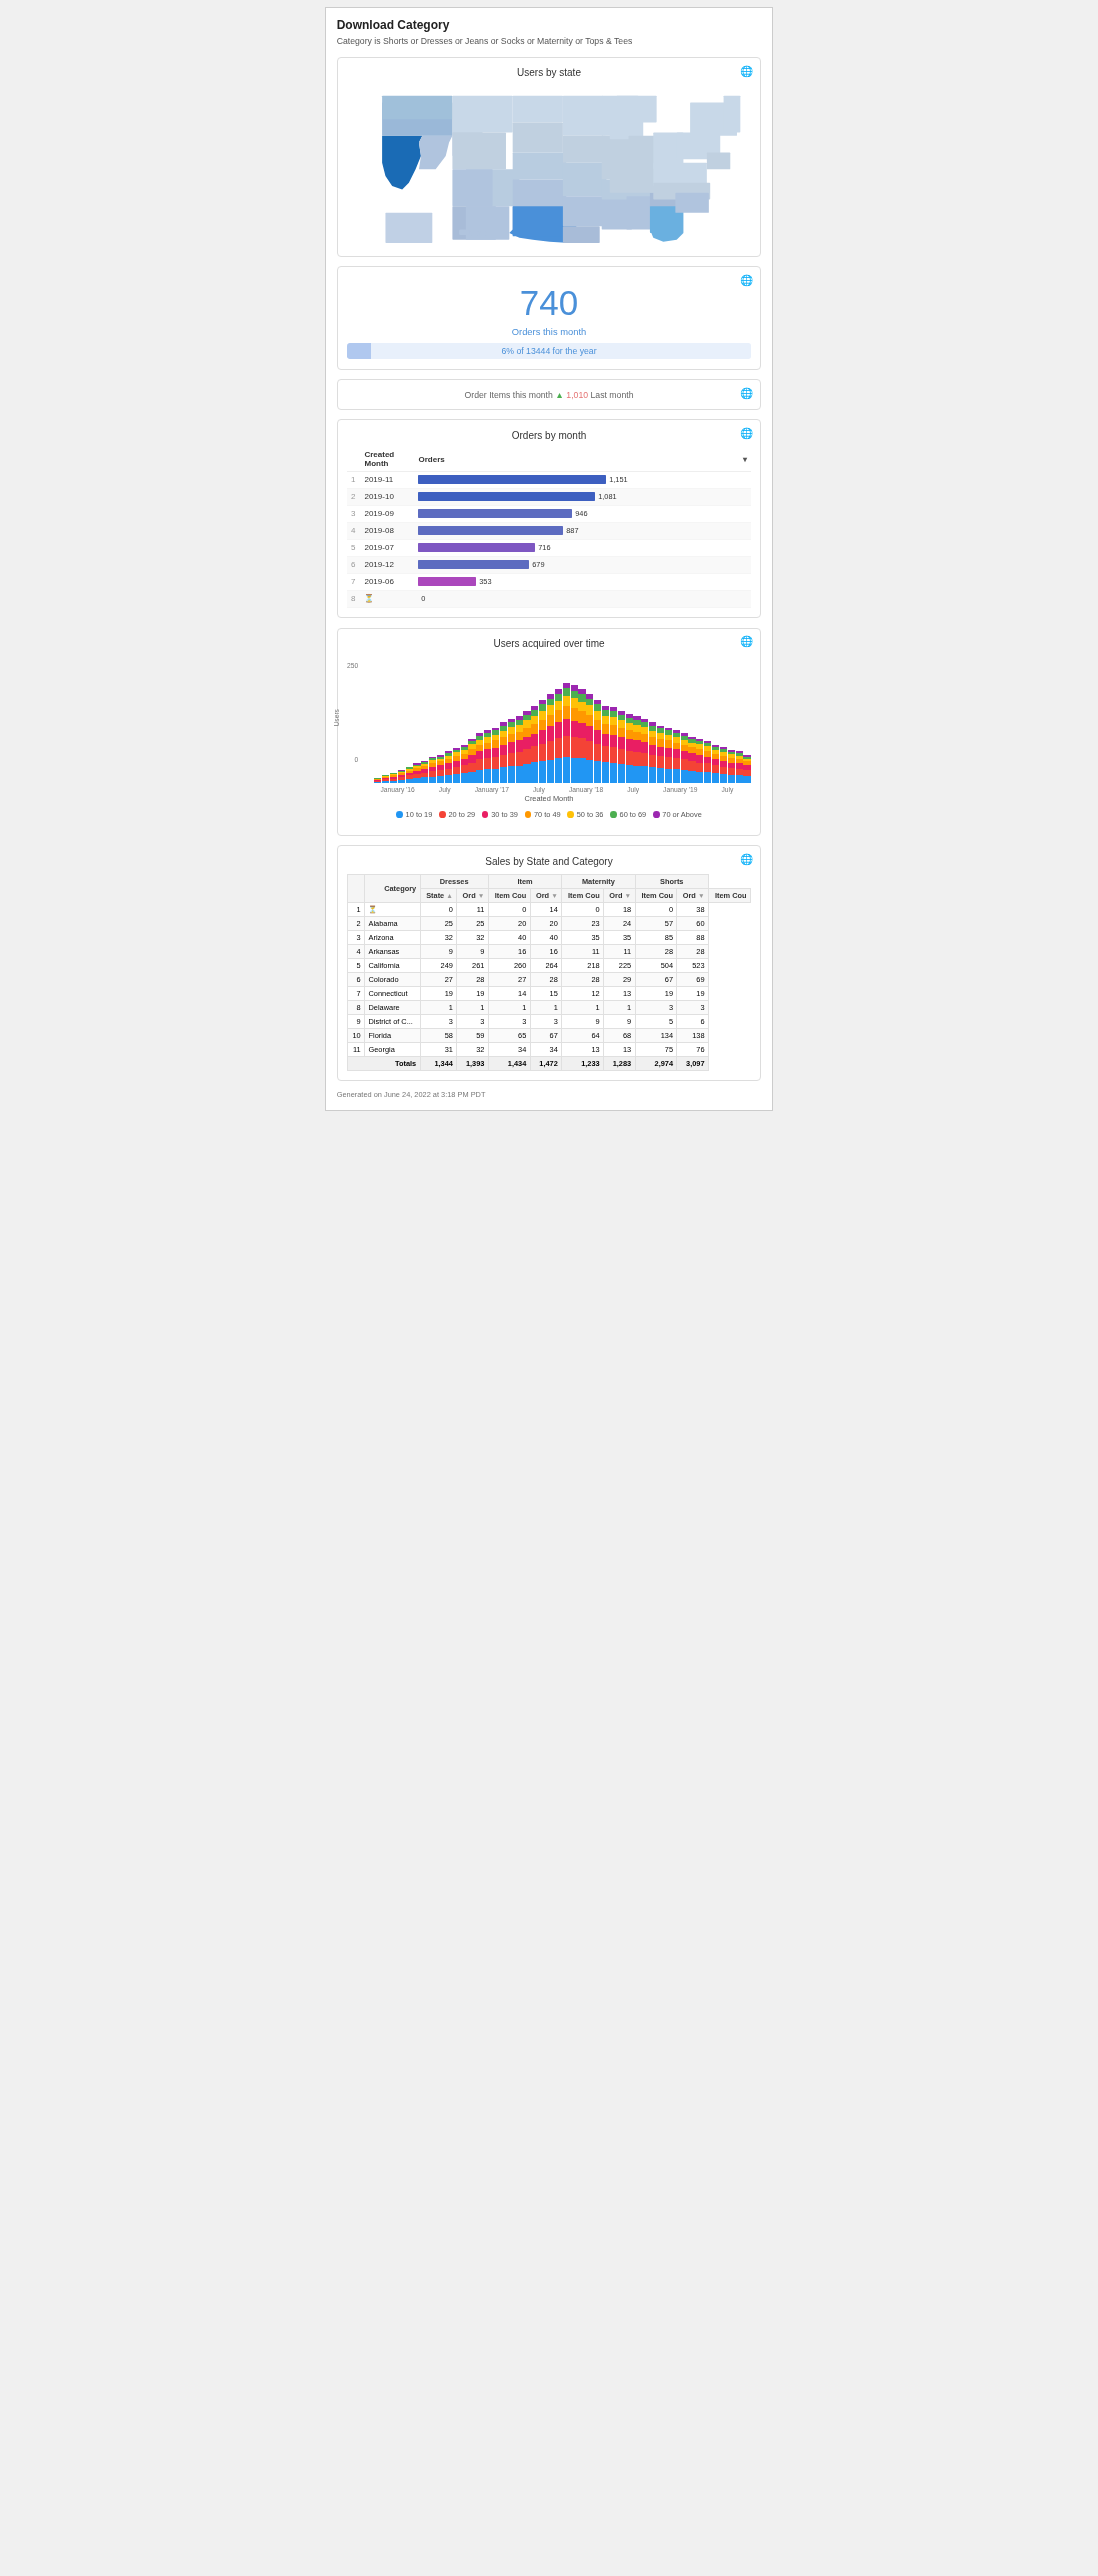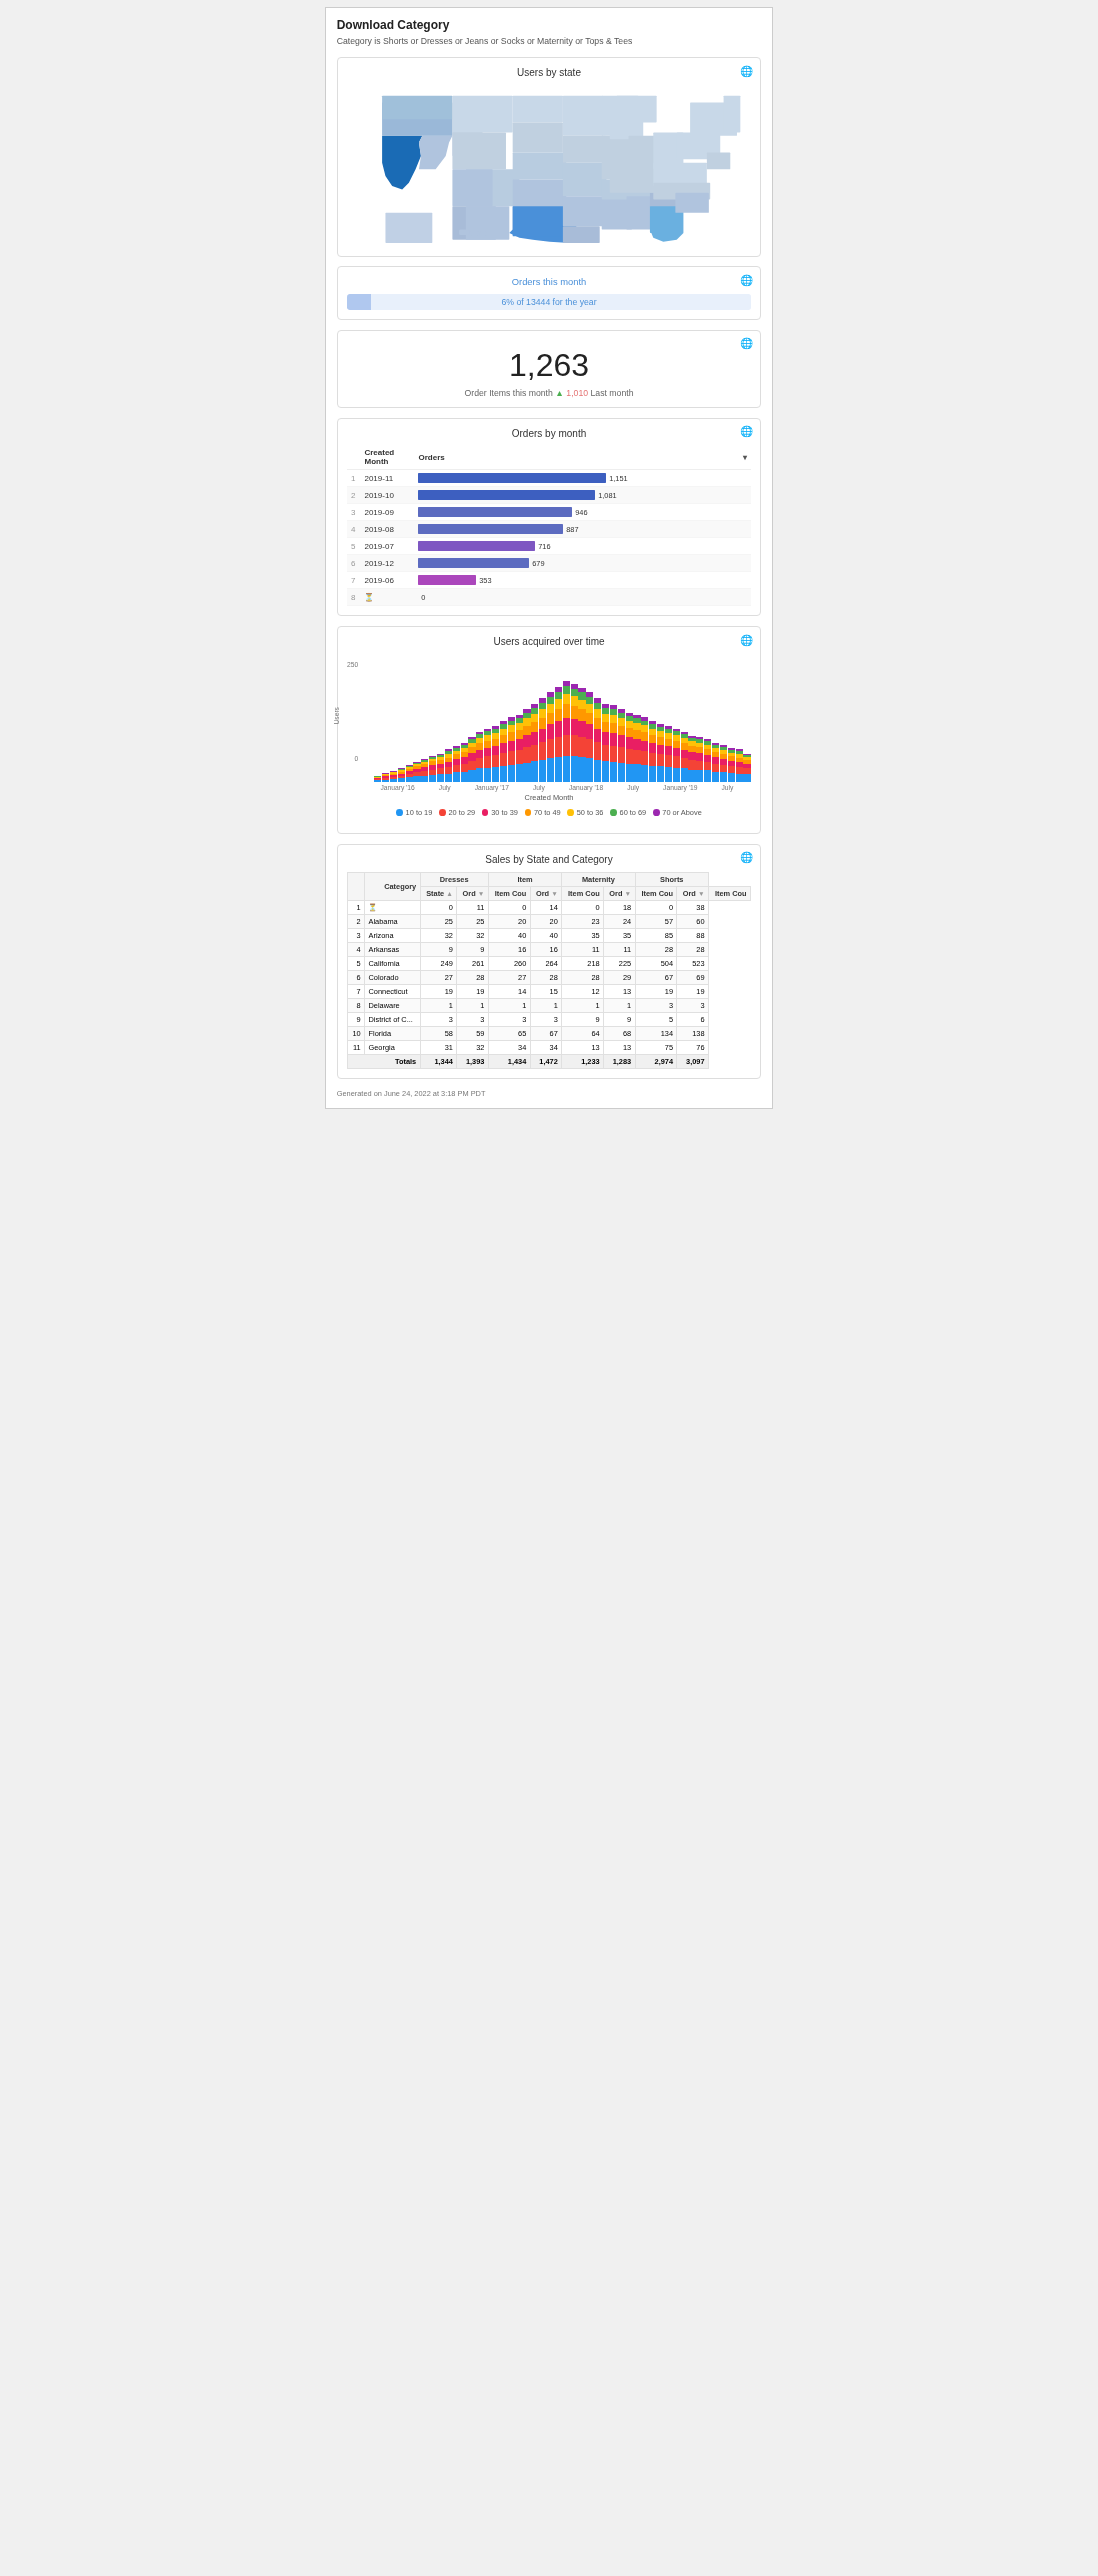--- a/index.html
+++ b/index.html
@@ -399,30 +399,30 @@
 
         <rect x="155" y="210" width="15" height="8" rx="2" fill="#b0c4de"></rect>
         <rect x="172" y="212" width="12" height="7" rx="2" fill="#b0c4de"></rect>
         <rect x="186" y="213" width="10" height="6" rx="2" fill="#b0c4de"></rect>
       </svg>
     </div>
   </div>
 
   <div class="card">
     <span class="globe-icon">🌐</span>
+    <div class="big-number">740</div>
     <div class="big-number-label">Orders this month</div>
     <div class="year-bar-container">
       <div class="year-bar-fill" style="width:6%"></div>
       <div class="year-bar-text">6% of 13444 for the year</div>
     </div>
   </div>
 
   <div class="card">
     <span class="globe-icon">🌐</span>
-    <div class="order-items-number">1,263</div>
     <div class="order-items-sub">
       <span>Order Items this month</span>
       <span class="up-arrow"> ▲</span>
       <span class="highlight">1,010</span>
       <span>Last month</span>
     </div>
   </div>
 
   <div class="card">
     <span class="globe-icon">🌐</span>

